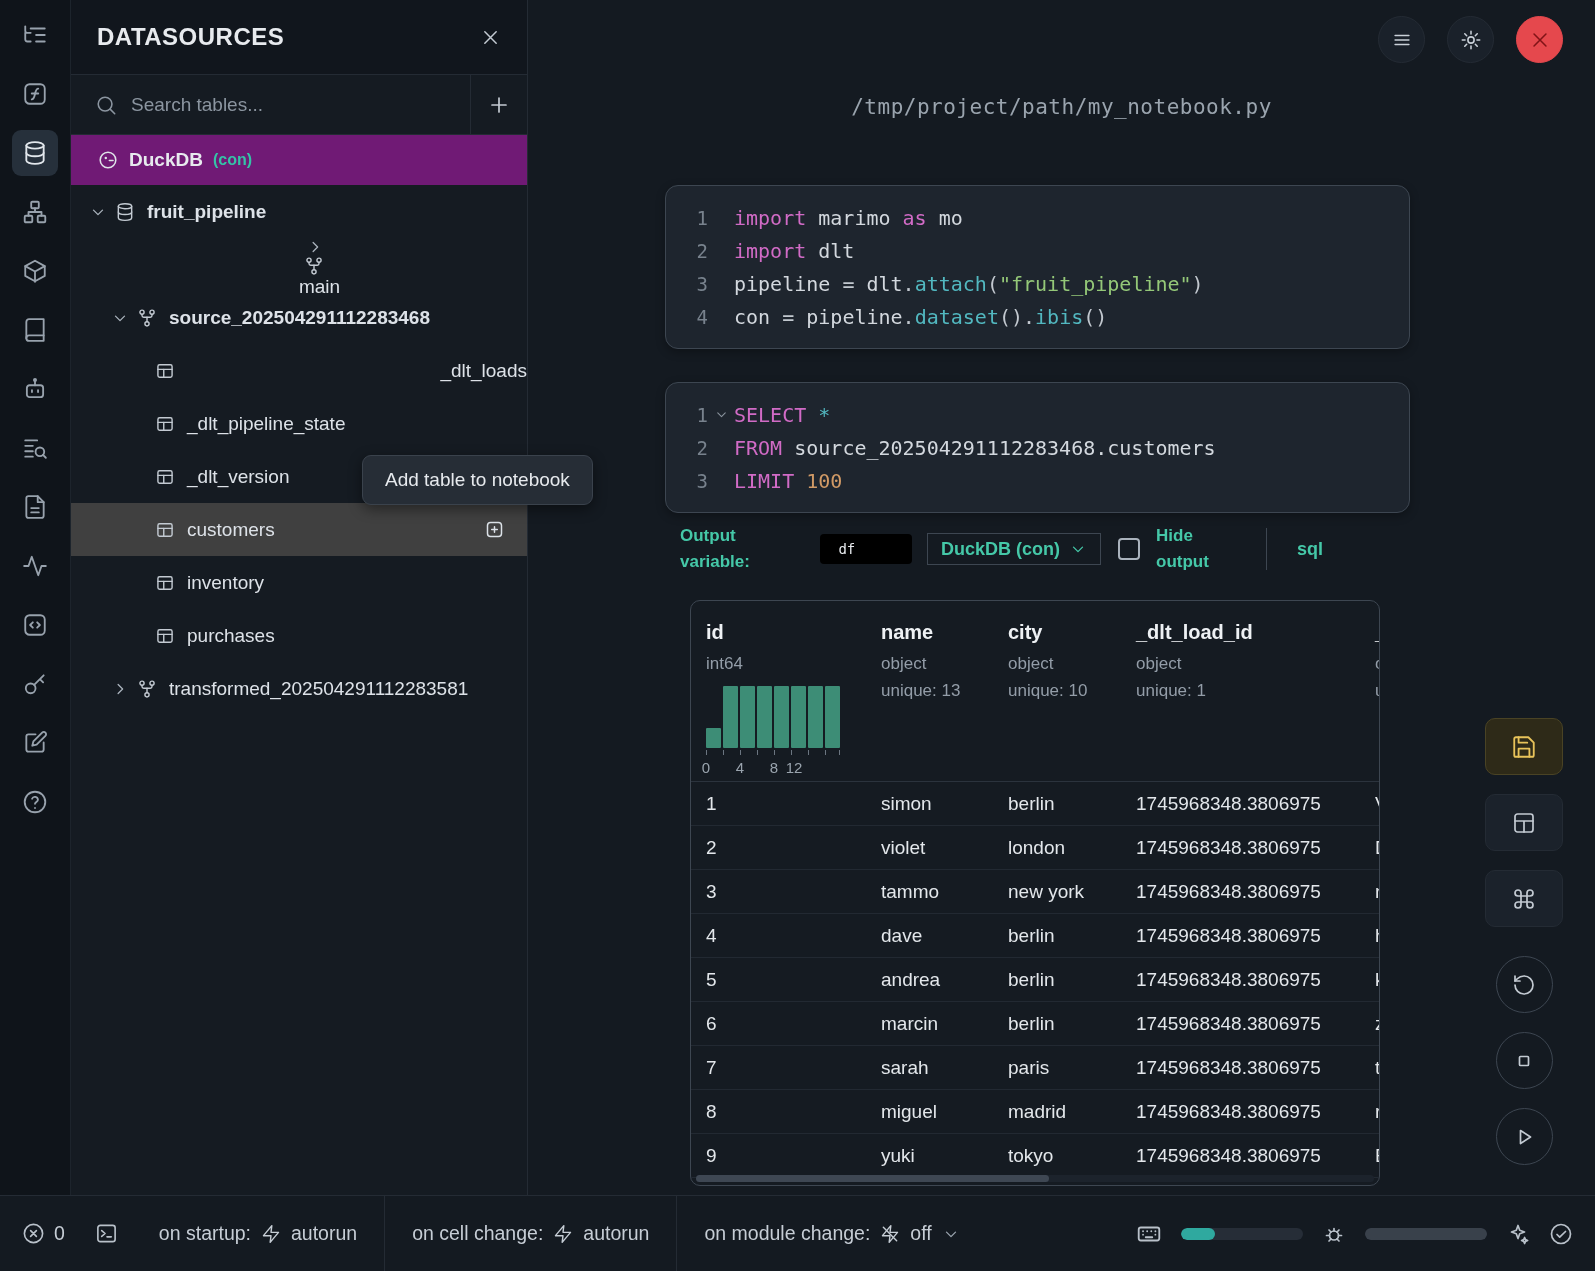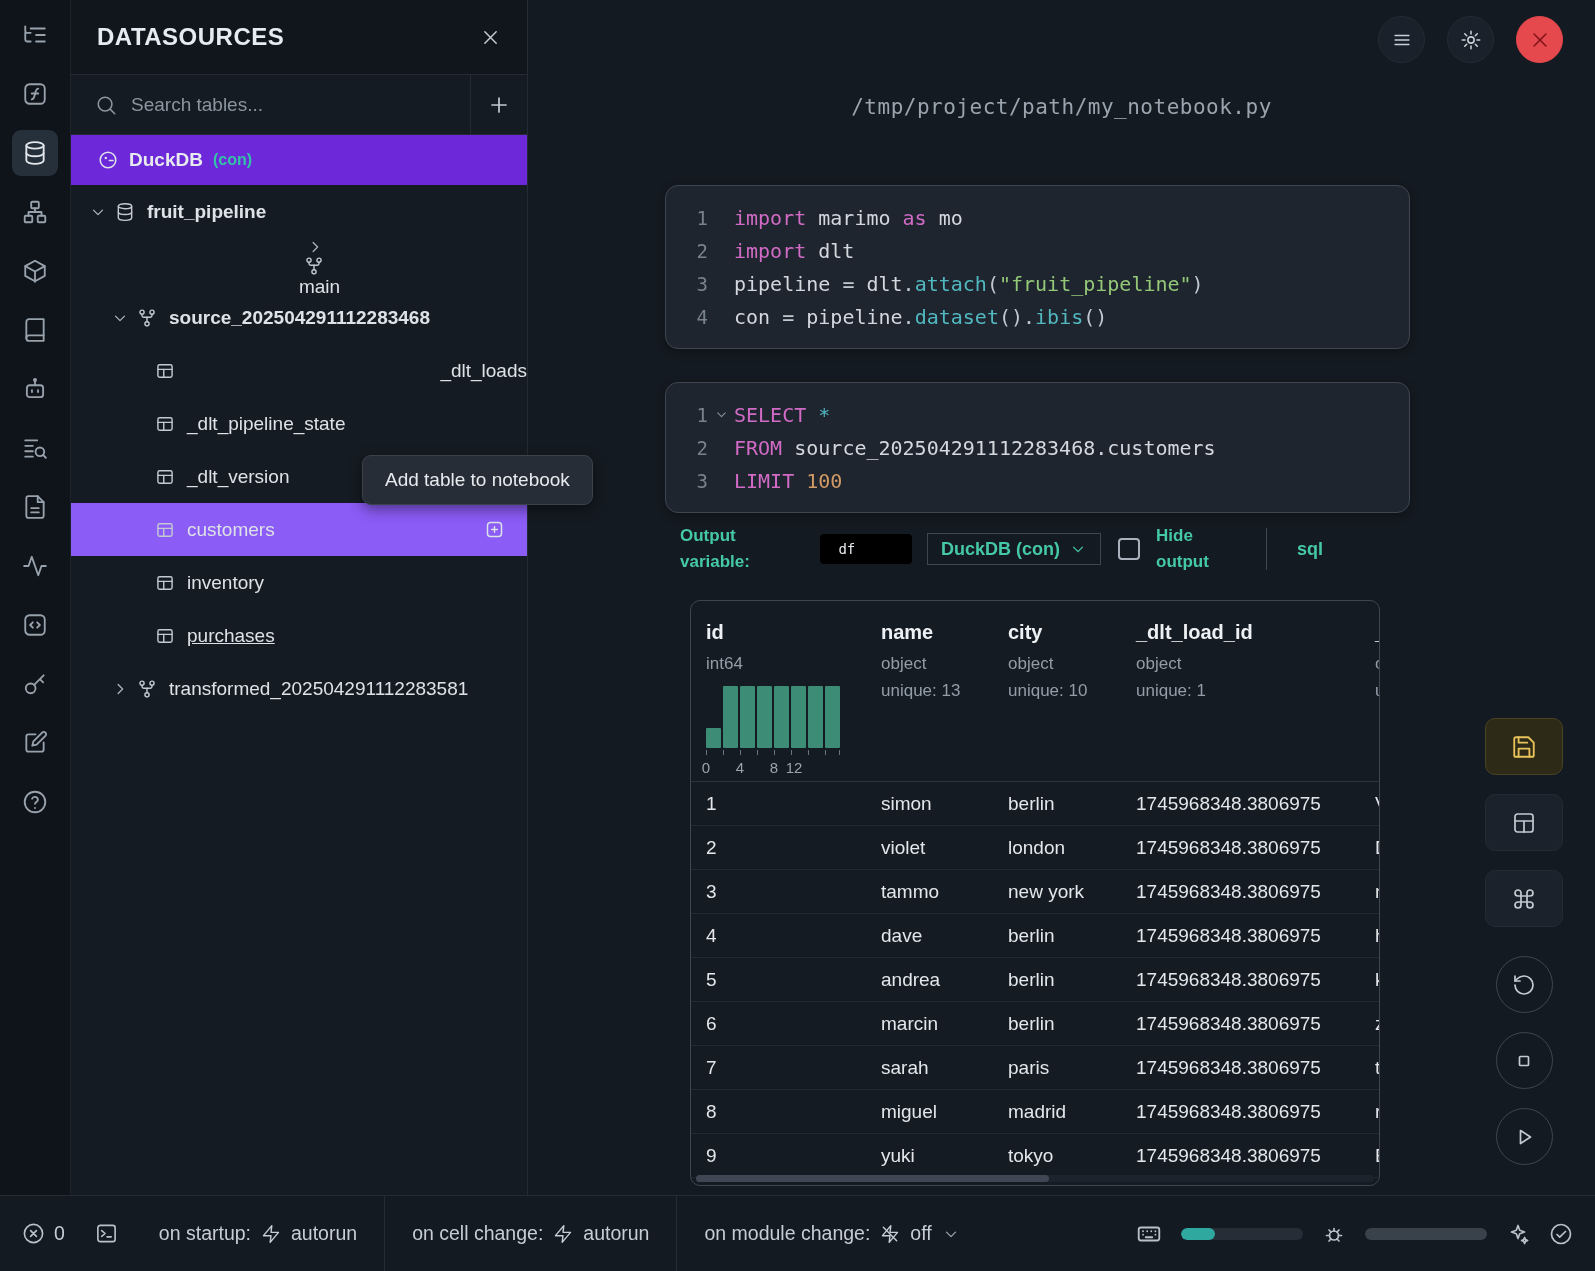--- a/index.html
+++ b/index.html
@@ -17,27 +17,27 @@
 
 .panel{position:absolute;left:71px;top:0;width:457px;height:1195px;background:#151b22;border-right:1px solid #242b34}
 .panel-header{height:75px;border-bottom:1px solid #242b34;display:flex;align-items:center;justify-content:space-between;padding:0 26px;background:#11161d}
 .panel-title{font-size:24px;font-weight:bold;letter-spacing:.5px}
 .icon-btn{background:none;border:none;color:#c3cad2;cursor:pointer;display:flex;align-items:center;justify-content:center}
 .search-row{height:60px;border-bottom:1px solid #242b34;display:flex;align-items:center;padding-left:24px}
 .search-ic{color:#8b95a0;margin-right:14px;display:flex}
 .search-input{flex:1;background:transparent;border:none;outline:none;color:#e7eaee;font-size:19px;min-width:0}
 .search-input::placeholder{color:#8b95a0}
 .search-add{width:57px;height:59px;border:none;border-left:1px solid #242b34;background:none;color:#c3cad2;display:flex;align-items:center;justify-content:center;cursor:pointer}
-.engine-row{height:50px;display:flex;align-items:center;gap:10px;padding-left:26px;background:#6d28d9;font-size:19px;cursor:pointer}
+.engine-row{height:50px;display:flex;align-items:center;gap:10px;padding-left:26px;background:#701a75;font-size:19px;cursor:pointer}
 .engine-ic{color:#dfe4e9;display:flex}
 .engine-label{font-weight:bold}
 .engine-badge{color:#35c3a7;font-weight:bold;font-size:16px}
 .tree-row{height:53px;display:flex;align-items:center;font-size:19px;color:#dde2e8;position:relative;cursor:pointer}
 .tree-row.bold .t-label{font-weight:bold}
-.tree-row.selected{background:#8b5cf6}
+.tree-row.selected{background:#404040}
 .t-chev{width:26px;color:#aab3bd;display:flex;flex:0 0 auto}
 .t-icon{width:31px;color:#c3cad2;display:flex;flex:0 0 auto}
 .t-label{margin-left:1px;white-space:nowrap}
 .t-action{position:absolute;right:22px;color:#dce2e8;display:flex;cursor:pointer}
 .tooltip{position:absolute;left:362px;top:455px;height:50px;padding:0 22px;display:flex;align-items:center;background:#262d36;border:1px solid #3a424c;border-radius:9px;font-size:19px;color:#e7eaee;z-index:30;box-shadow:0 4px 14px rgba(0,0,0,.45);white-space:nowrap}
 
 
 .main{position:absolute;left:528px;top:0;width:1067px;height:1195px;background:#141a21}
 .nb-path{position:absolute;top:95px;left:0;width:100%;text-align:center;font-family:"DejaVu Sans Mono",monospace;font-size:21px;color:#9aa4ae;letter-spacing:.5px}
 .top-buttons{position:absolute;top:16px;right:32px;display:flex;gap:22px}
@@ -339,21 +339,21 @@
       <div class="tree-row" style="padding-left: 84px;">
         <span class="t-icon">
           <svg width="20" height="20" viewBox="0 0 24 24" fill="none" stroke="currentColor" stroke-width="1.7" stroke-linecap="round" stroke-linejoin="round">
             <rect x="3.5" y="4.5" width="17" height="15" rx="2"></rect>
             <path d="M3.5 10h17"></path>
             <path d="M10.5 10v9.5"></path>
           </svg>
         </span>
         <span class="t-label">inventory</span>
       </div>
-      <div class="tree-row" style="padding-left: 84px; text-decoration: underline;">
+      <div class="tree-row" style="padding-left: 84px;">
         <span class="t-icon">
           <svg width="20" height="20" viewBox="0 0 24 24" fill="none" stroke="currentColor" stroke-width="1.7" stroke-linecap="round" stroke-linejoin="round">
             <rect x="3.5" y="4.5" width="17" height="15" rx="2"></rect>
             <path d="M3.5 10h17"></path>
             <path d="M10.5 10v9.5"></path>
           </svg>
         </span>
         <span class="t-label">purchases</span>
       </div>
       <div class="tree-row" style="padding-left: 40px;">

